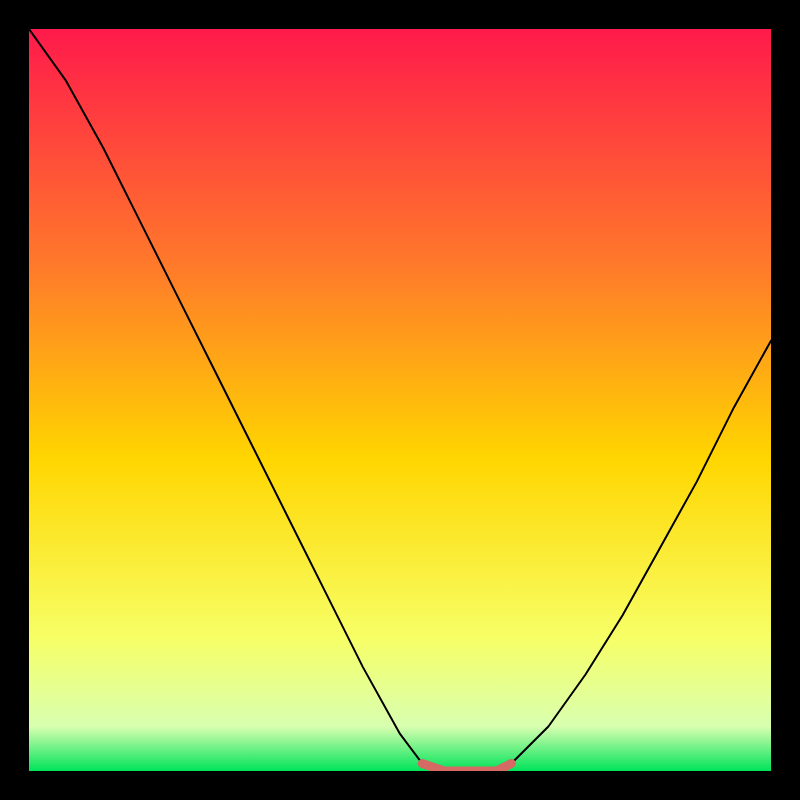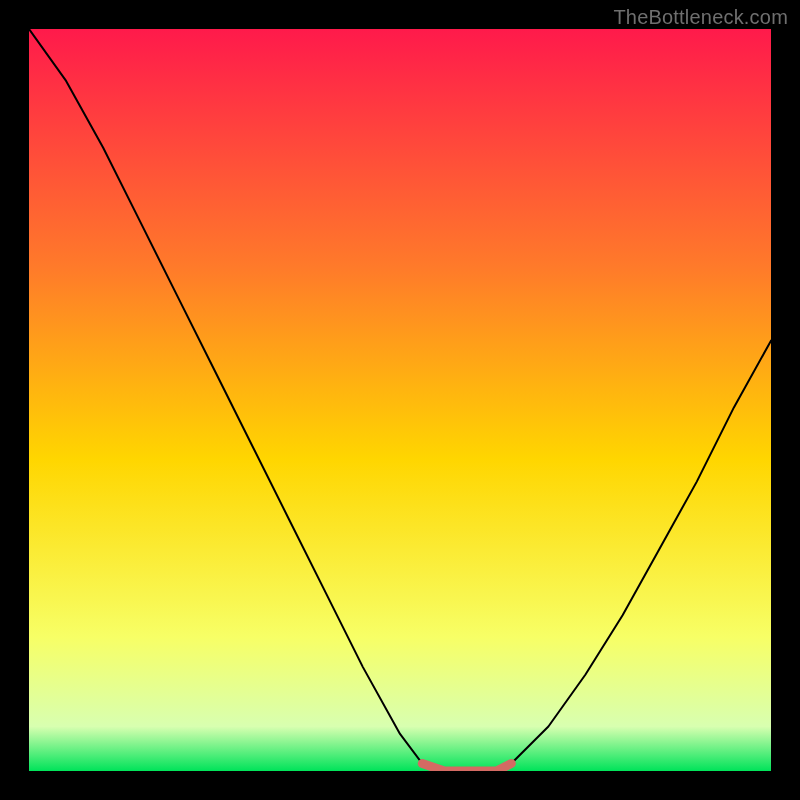--- a/index.html
+++ b/index.html
@@ -38,21 +38,20 @@
     font-size: 20px;
     font-weight: 400;
     letter-spacing: 0.2px;
   }
 </style>
 </head>
 <body>
 
 <div class="frame">
 
-  <div class="attribution">TheBottleneck.com</div>
 
   <div class="plot-area">
     <svg viewBox="0 0 742 742" preserveAspectRatio="none">
       <defs>
         <linearGradient id="bg-grad" x1="0" y1="0" x2="0" y2="1">
           <stop id="g0" offset="0%" stop-color="#ff1a4b"></stop>
           <stop id="g1" offset="32%" stop-color="#ff7a2a"></stop>
           <stop id="g2" offset="58%" stop-color="#ffd600"></stop>
           <stop id="g3" offset="82%" stop-color="#f7ff66"></stop>
           <stop id="g4" offset="94%" stop-color="#d8ffb0"></stop>

